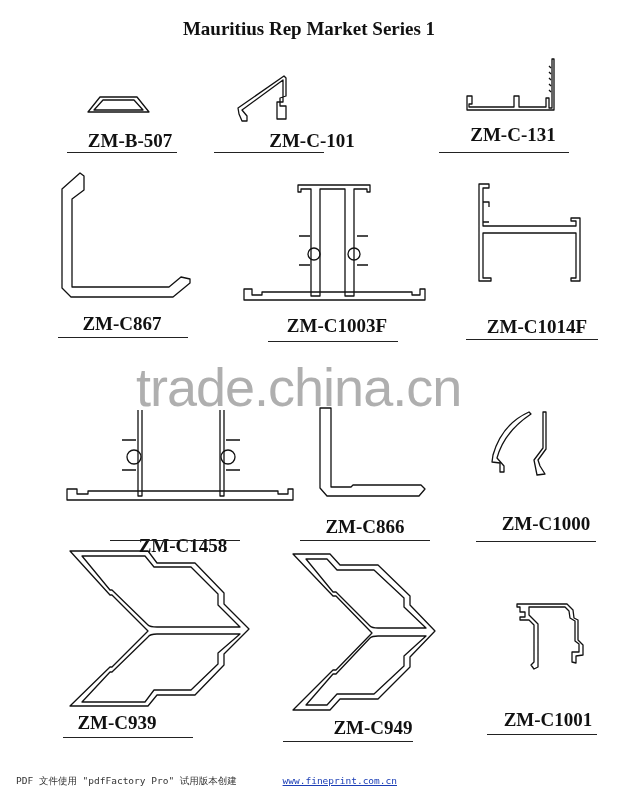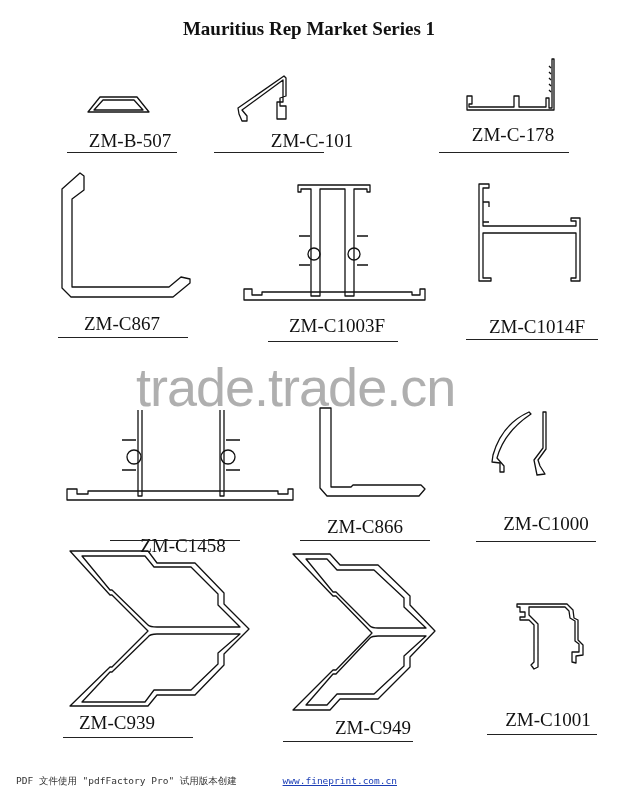--- a/index.html
+++ b/index.html
@@ -1,20 +1,20 @@
 <!DOCTYPE html>
 <html><head>
 <meta charset="utf-8">
 <style>
   html, body { margin: 0; padding: 0; background: #ffffff; }
   body { width: 618px; height: 800px; position: relative; overflow: hidden; font-family: "Liberation Serif", serif; color: #111; }
   .title { position: absolute; left: 0; width: 618px; top: 18px; text-align: center; font-weight: bold; font-size: 19px; }
   .item { position: absolute; }
   .item svg { position: absolute; overflow: visible; }
-  .label { position: absolute; font-weight: normal; font-size: 19px; white-space: nowrap; text-align: center; }
+  .label { position: absolute; font-weight: bold; font-size: 19px; white-space: nowrap; text-align: center; }
   .rule { position: absolute; height: 0; border-top: 1.4px solid #222; }
   svg .p { fill: none; stroke: #111; stroke-width: 1.3; stroke-linejoin: round; }
   .watermark { position: absolute; left: 136px; top: 356px; font-family: "Liberation Sans", sans-serif; font-size: 54px; color: rgba(110,110,110,0.55); letter-spacing: -1px; }
   .footer { position: absolute; left: 16px; top: 775px; font-family: "DejaVu Sans Mono", monospace; font-size: 9.5px; color: #333; white-space: nowrap; }
   .footer a { color: #1a3db5; text-decoration: underline; margin-left: 40px; }
 </style>
 </head>
 <body>
 
 <div class="title">Mauritius Rep Market Series 1</div>
@@ -34,21 +34,21 @@
   </svg>
   <div class="label" style="left:262px;top:130px;width:100px">ZM-C-101</div>
   <div class="rule" style="left:214px;top:152px;width:110px"></div>
 </div>
 
 <div class="item">
   <svg style="left:0;top:0" width="618" height="800">
     <path class="p" d="M467 96 L472 96 L472 104 L469 104 L469 107 L514 107 L514 96 L519 96 L519 107 L546 107 L546 98 L549 98 L549 108 L552 108 L552 59 L554 59 L554 110 L467 110 Z"></path>
     <path class="p" d="M549 66 L551 68 M549 72 L551 74 M549 78 L551 80 M549 84 L551 86 M549 90 L551 92"></path>
   </svg>
-  <div class="label" style="left:458px;top:124px;width:110px">ZM-C-178</div>
+  <div class="label" style="left:458px;top:124px;width:110px">ZM-C-131</div>
   <div class="rule" style="left:439px;top:152px;width:130px"></div>
 </div>
 
 <div class="item">
   <svg style="left:0;top:0" width="618" height="800">
     <path class="p" d="M62 189 L80 173 L84 176 L84 190 L72 199 L72 287 L169 287 L181 277 L190 279 L190 283 L173 297 L71 297 L62 288 Z"></path>
   </svg>
   <div class="label" style="left:67px;top:313px;width:110px">ZM-C867</div>
   <div class="rule" style="left:58px;top:337px;width:130px"></div>
 </div>
@@ -124,18 +124,18 @@
 </div>
 
 <div class="item">
   <svg style="left:0;top:0" width="618" height="800">
     <path class="p" d="M517 604 L567 604 L573 610 L574 618 L578 620 L578 640 L583 645 L583 655 L576 656 L576 663 L572 662 L572 652 L579 652 L579 644 L575 641 L575 621 L570 618 L569 611 L565 607 L529 607 L529 615 L534 620 L538 624 L538 667 L534 669 L531 665 L534 662 L534 625 L529 620 L520 620 L520 617 L525 617 L525 612 L520 612 L520 607 L517 607 Z"></path>
   </svg>
   <div class="label" style="left:493px;top:709px;width:110px">ZM-C1001</div>
   <div class="rule" style="left:487px;top:734px;width:110px"></div>
 </div>
 
-<div class="watermark">trade.trade.cn</div>
+<div class="watermark">trade.china.cn</div>
 
 <div class="footer">
   <span>PDF 文件使用 "pdfFactory Pro" 试用版本创建</span>
   <a>www.fineprint.com.cn</a>
 </div>
 
 </body></html>

